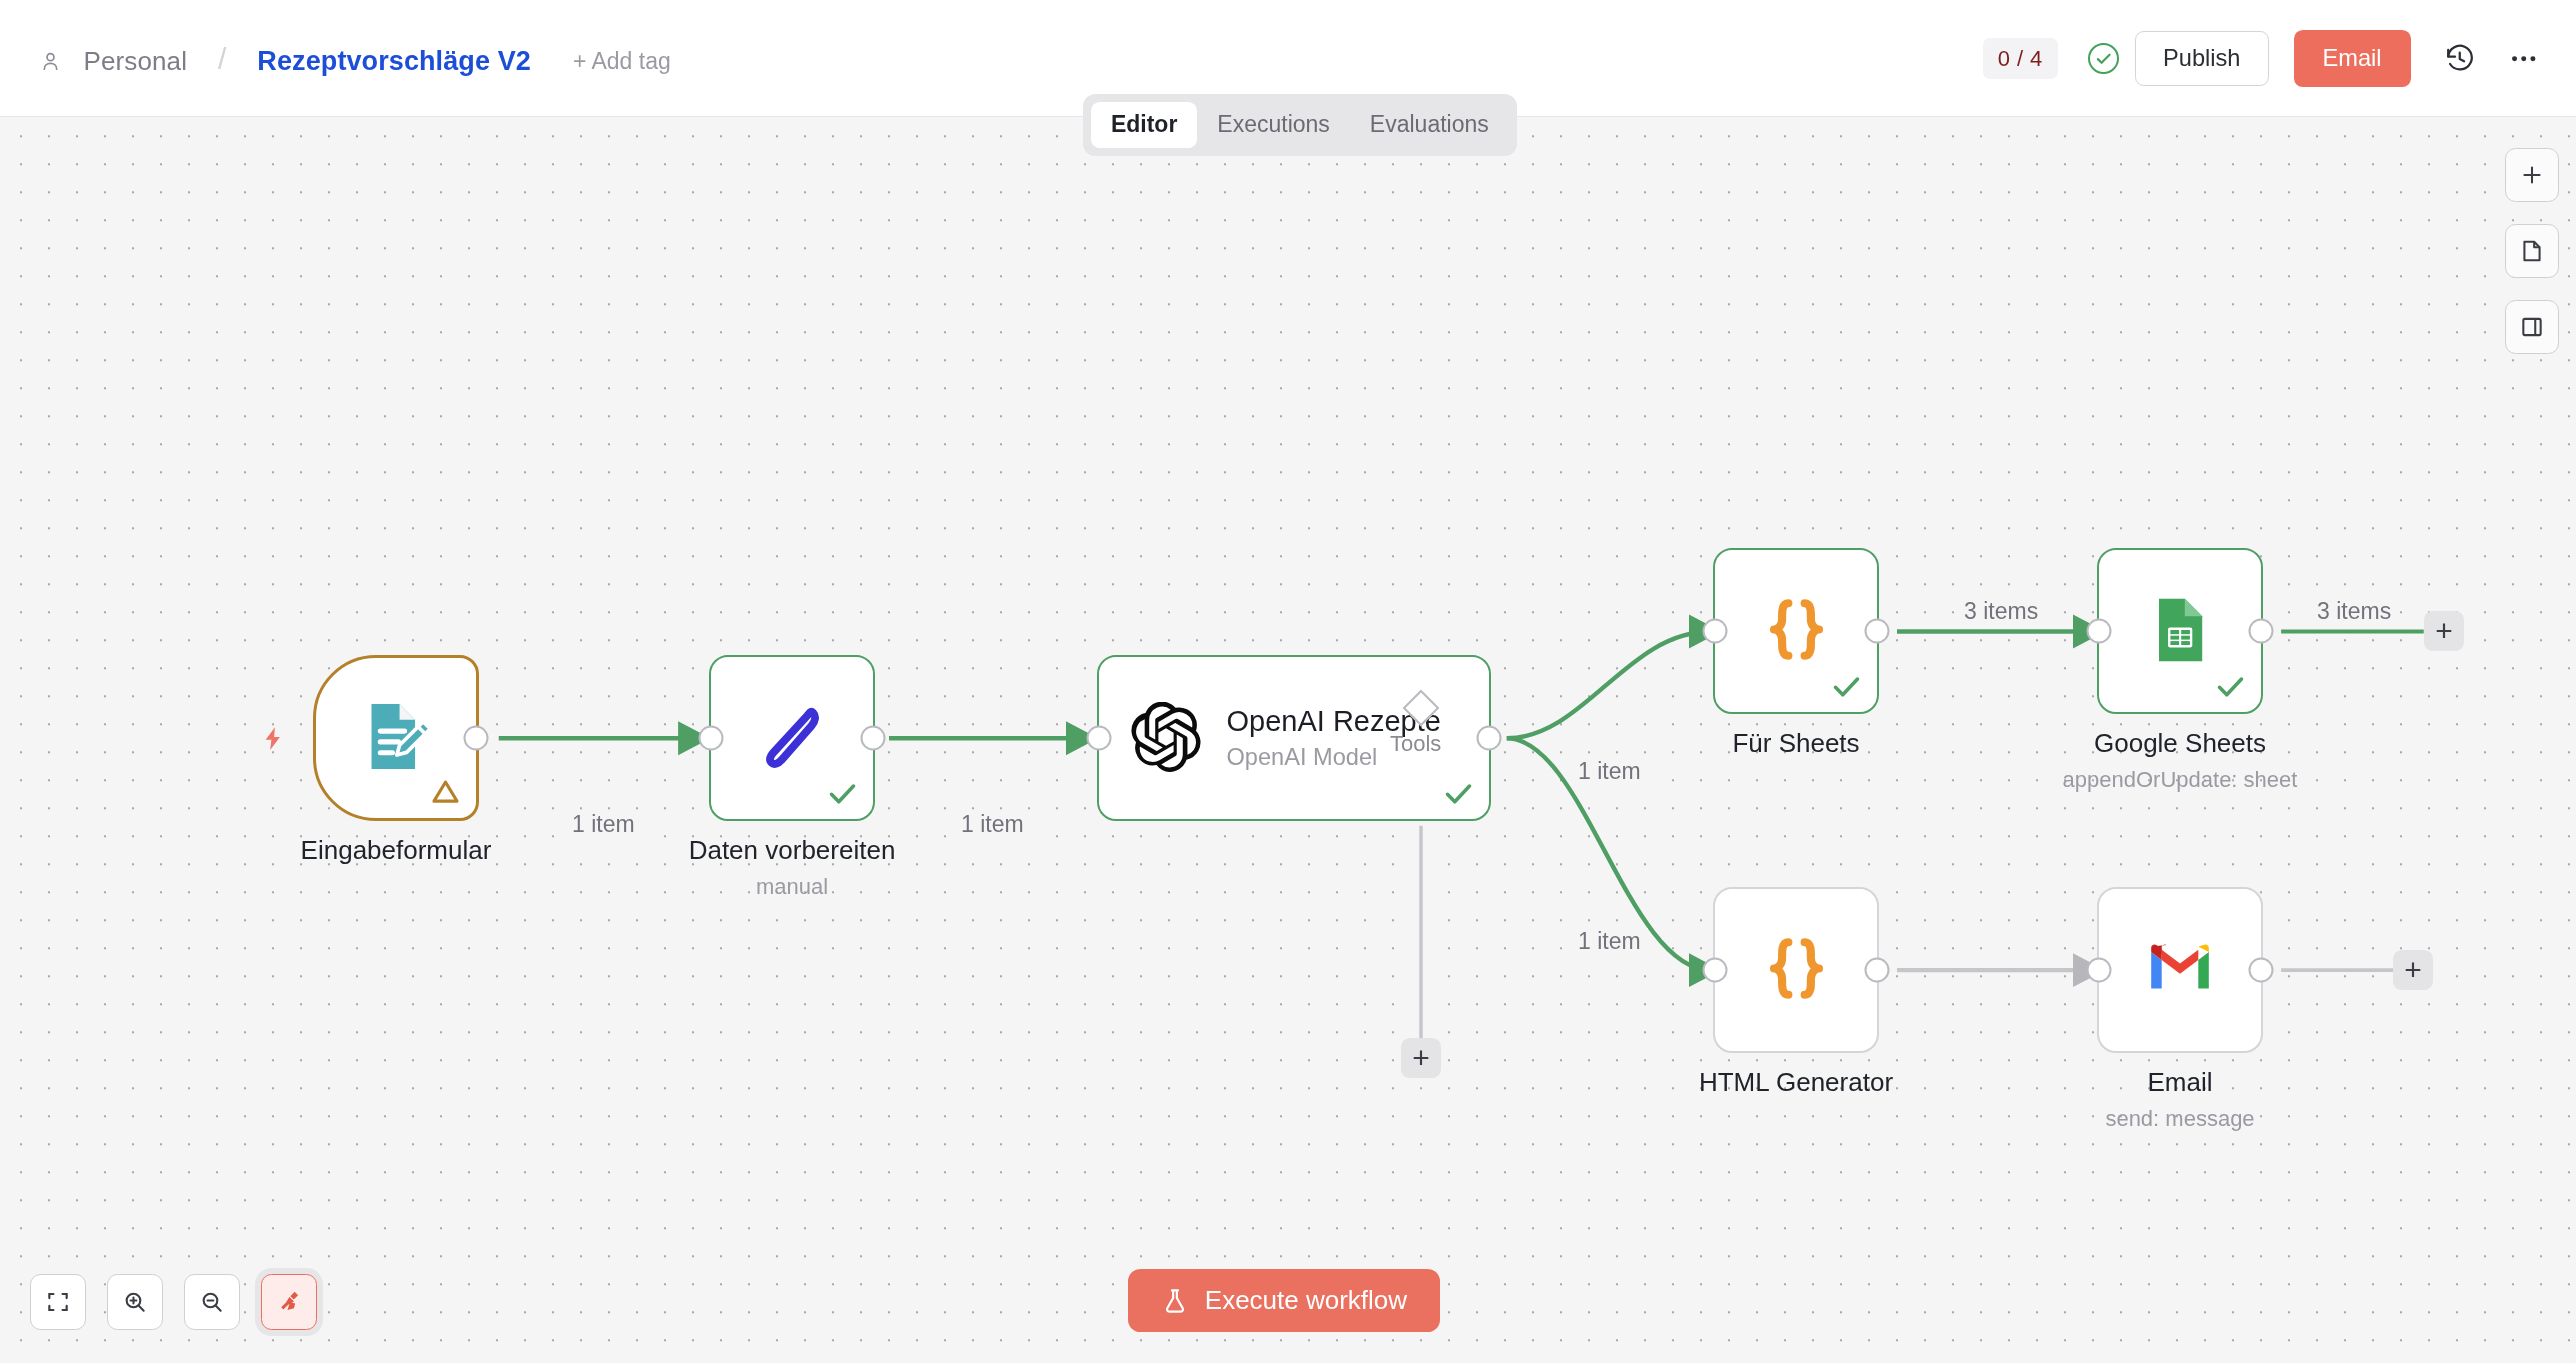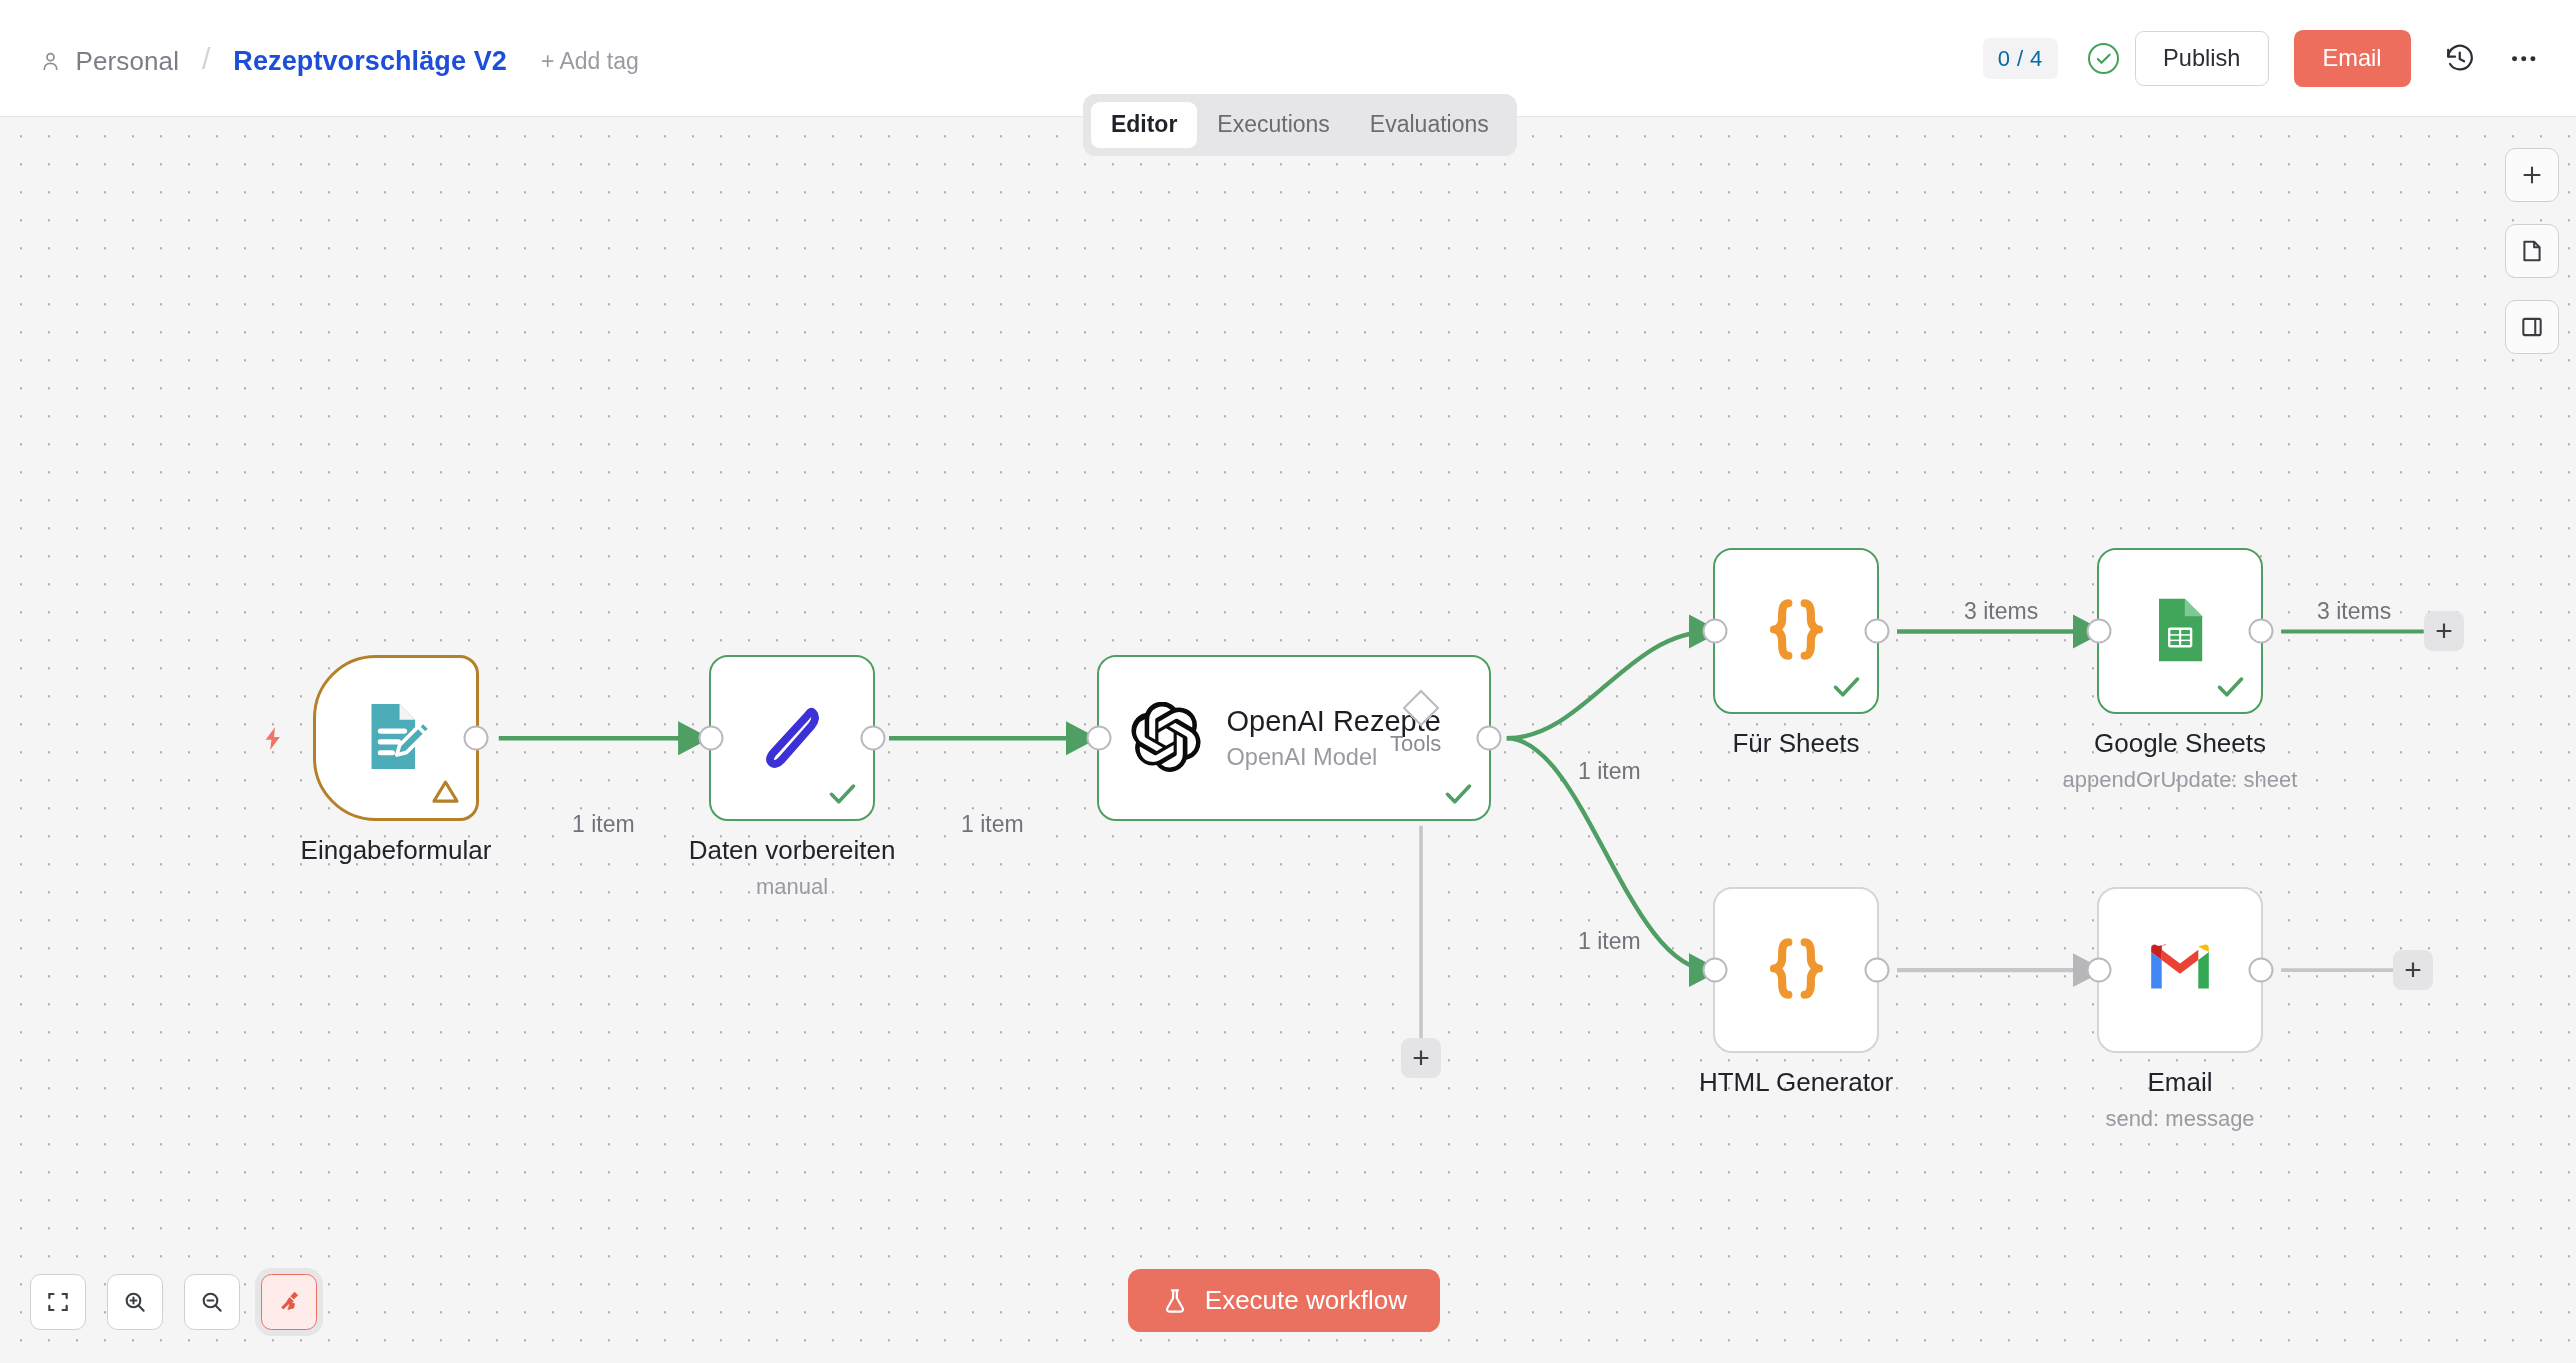--- a/index.html
+++ b/index.html
@@ -12,21 +12,21 @@
   #app { position: relative; width: 2576px; height: 1363px; }
 
   
   #header {
     position: absolute; left: 0; top: 0; width: 2576px; height: 117px;
     background: #ffffff; border-bottom: 1.8px solid #e5e7eb;
     z-index: 40;
   }
   #breadcrumb {
     position: absolute; left: 39px; top: 44px;
-    display: flex; align-items: center; gap: 4px; text-align: center;
+    display: flex; align-items: center; gap: 12px; text-align: center;
   }
   .person-icon { width: 23px; height: 26px; margin-right: 9.6px; display:block; }
   .bc-project {
     font-size: 26px; color: #7d7d87; letter-spacing: 0.1px;
   }
   .bc-sep {
     font-size: 30px; color: #d3d3d8; margin: 0 19px; font-weight: 300;
     transform: translateY(-1.7px);
   }
   .bc-title {
@@ -34,21 +34,21 @@
   }
   .bc-addtag {
     font-size: 23px; color: #9a9aa2; margin-left: 30px;
   }
 
   #header-right {
     position: absolute; right: 33px; top: 0; height: 117px;
     display: flex; align-items: center; gap: 0px;
   }
   .counter-pill {
-    background: #f3f3f5; color: #0369a1; border-radius: 7px;
+    background: #f3f3f5; color: #7f1d1d; border-radius: 7px;
     font-size: 22px; padding: 7.9px 15px; letter-spacing: 0.4px;
   }
   .status-check {
     width: 31.5px; height: 31.5px; border-radius: 50%;
     border: 2.6px solid #45a05a; margin-left: 30px;
     display: flex; align-items: center; justify-content: center;
   }
   .status-check svg { width: 17.5px; height: 17.5px; display:block; }
   .btn-publish {
     margin-left: 16px;

